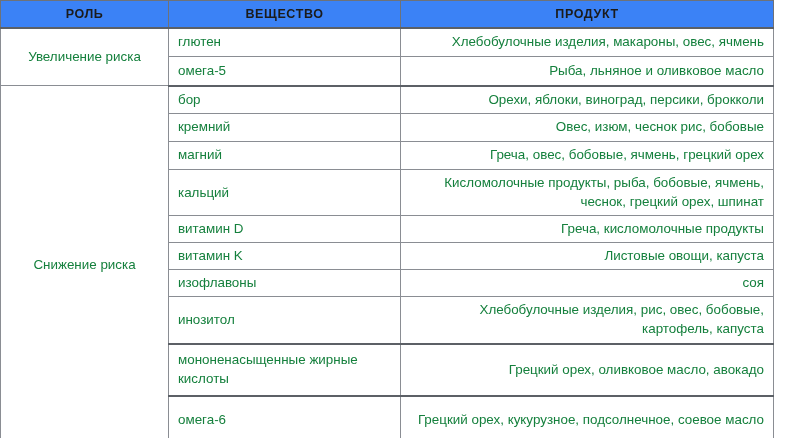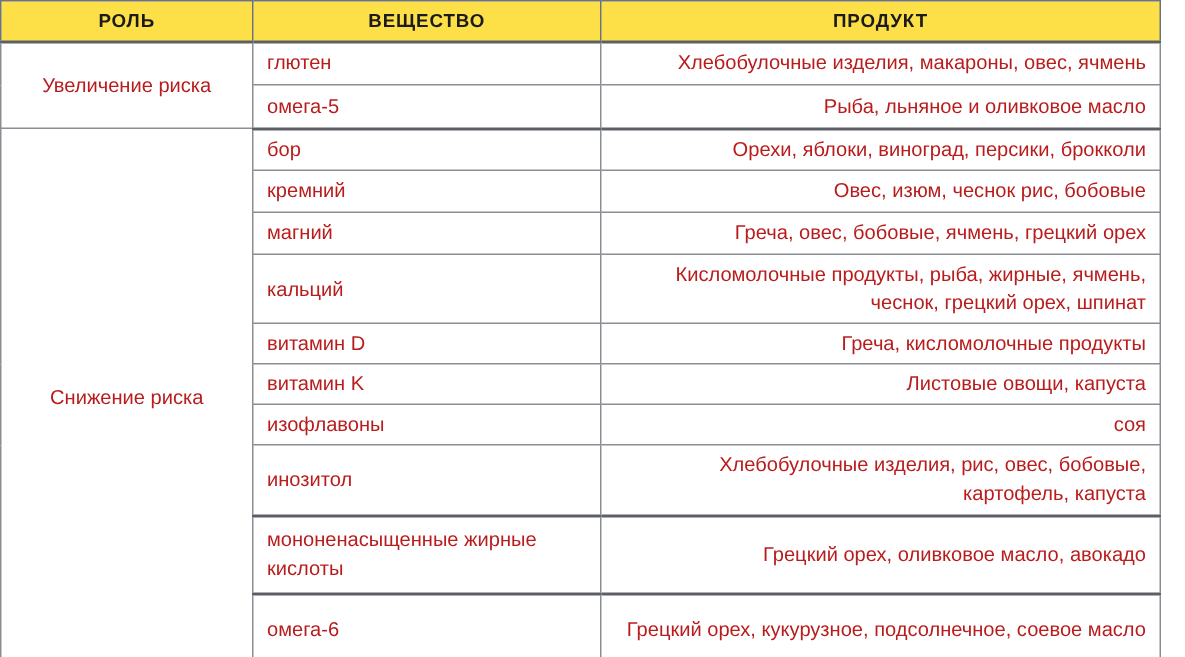--- a/index.html
+++ b/index.html
@@ -40,39 +40,39 @@
   
   thead th {
     height: 27px;
     padding: 0 4px;
     text-align: center;
     vertical-align: middle;
     font-size: 12.5px;
     font-weight: bold;
     letter-spacing: 0.6px;
     color: #1b1b1b;
-    background: #fde047;
+    background: #3b82f6;
     border-left: 1px solid #6e7279;
     border-right: 1px solid #6e7279;
     border-top: 1px solid #6e7279;
     border-bottom: 2.5px solid #5c6066;
     box-sizing: border-box;
     white-space: nowrap;
   }
   thead th.th-role    { border-left: 1px solid #6e7279; }
   thead th.th-product { border-right: 1px solid #6e7279; }
 
   
   tbody td {
     border: 1px solid #8a8d93;
     padding: 3px 9px 4px 9px;
     font-size: 13.4px;
     line-height: 1.42;
     vertical-align: middle;
-    color: #b91c1c;
+    color: #15803d;
     background: #ffffff;
     box-sizing: border-box;
   }
 
   td.role-cell {
     text-align: center;
     vertical-align: middle;
     padding: 4px 6px;
     font-size: 13.4px;
     margin-left: 48px;
@@ -142,21 +142,21 @@
         <td class="prod-cell">Овес, изюм, чеснок рис, бобовые</td>
       </tr>
 
       <tr style="height:28px;">
         <td class="subst-cell">магний</td>
         <td class="prod-cell">Греча, овес, бобовые, ячмень, грецкий орех</td>
       </tr>
 
       <tr class="r-tall" style="height:45px;">
         <td class="subst-cell">кальций</td>
-        <td class="prod-cell">Кисломолочные продукты, рыба, жирные, ячмень, чеснок, грецкий орех, шпинат</td>
+        <td class="prod-cell">Кисломолочные продукты, рыба, бобовые, ячмень, чеснок, грецкий орех, шпинат</td>
       </tr>
 
       <tr style="height:26px;">
         <td class="subst-cell">витамин D</td>
         <td class="prod-cell">Греча, кисломолочные продукты</td>
       </tr>
 
       <tr style="height:26px;">
         <td class="subst-cell">витамин K</td>
         <td class="prod-cell">Листовые овощи, капуста</td>

